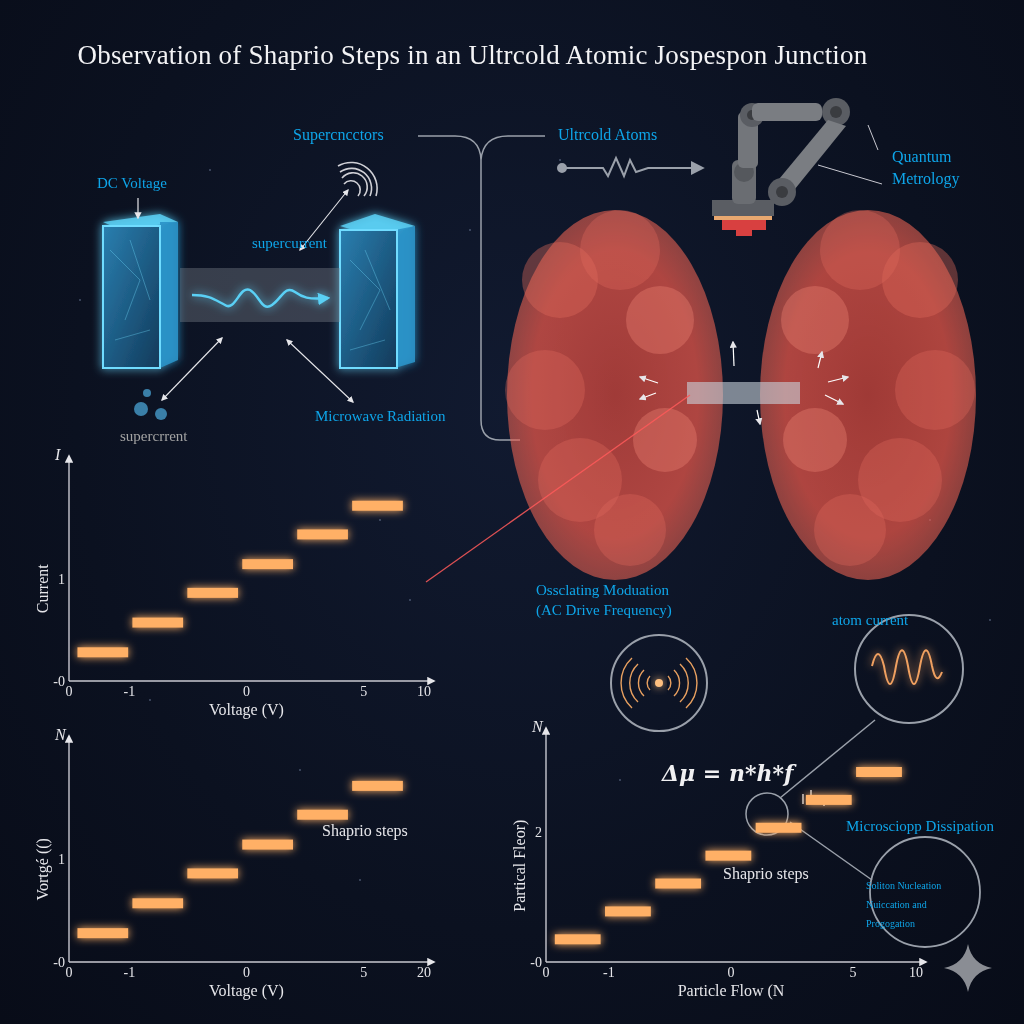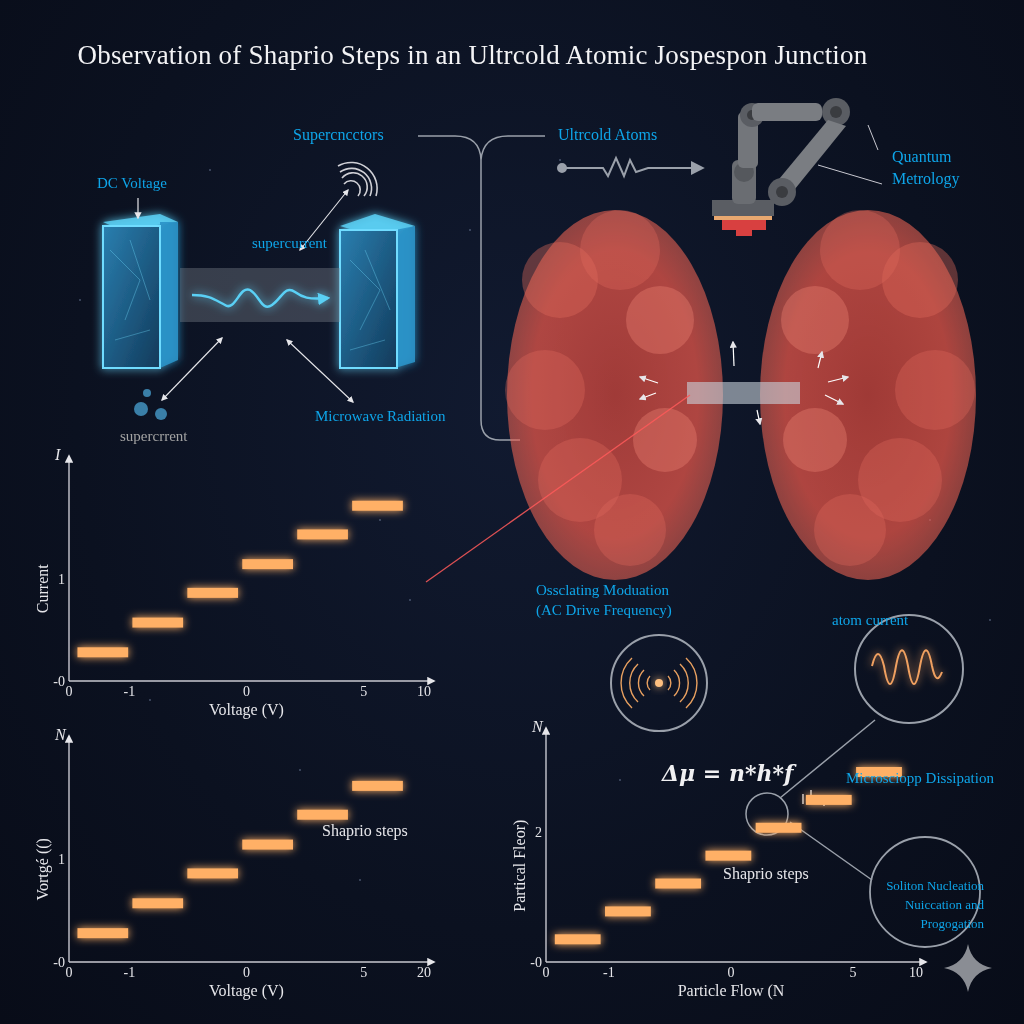--- a/index.html
+++ b/index.html
@@ -285,18 +285,18 @@
 <div class="abs lbl lbl-sm" style="left:97px;top:175px;">DC Voltage</div>
 <div class="abs lbl lbl-sm" style="left:204px;top:235px;margin-left:48px;">supercurrent</div>
 <div class="abs lbl lbl-sm" style="left:120px;top:428px;color:#a3a3a3;">supercrrent</div>
 <div class="abs lbl lbl-sm" style="left:315px;top:408px;">Microwave Radiation</div>
 <div class="abs lbl lbl-sm" style="left:536px;top:580px;text-align:left;line-height:20px;">
   <div>Ossclating Moduation</div>
   <div>(AC Drive Frequency)</div>
 </div>
 <div class="abs lbl lbl-sm" style="left:832px;top:592px;margin-top:20px;">atom current</div>
 <div class="abs formula" style="left:662px;top:760px;font-weight:bold;">Δμ = n*h*f</div>
-<div class="abs lbl lbl-sm" style="left:846px;top:770px;text-align:right;">Microsciopp Dissipation</div>
-<div class="abs lbl" style="left:866px;top:876px;width:118px;text-align:right;font-size:13px;line-height:19px;">
+<div class="abs lbl lbl-sm" style="left:846px;top:818px;text-align:right;">Microsciopp Dissipation</div>
+<div class="abs lbl" style="left:866px;top:876px;width:118px;text-align:left;font-size:10px;line-height:19px;">
   <div>Soliton Nucleation</div>
   <div>Nuiccation and</div>
   <div>Progogation</div>
 </div>
 
 </body></html>

